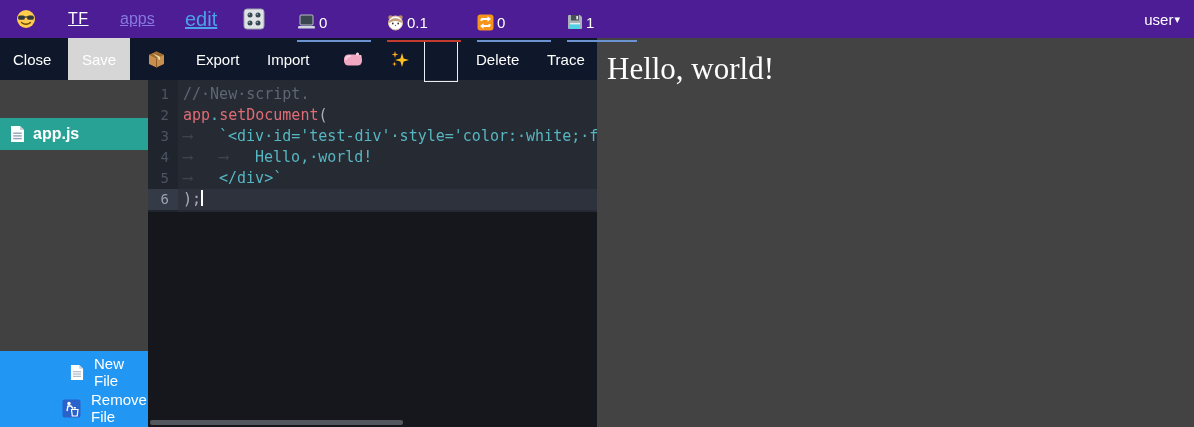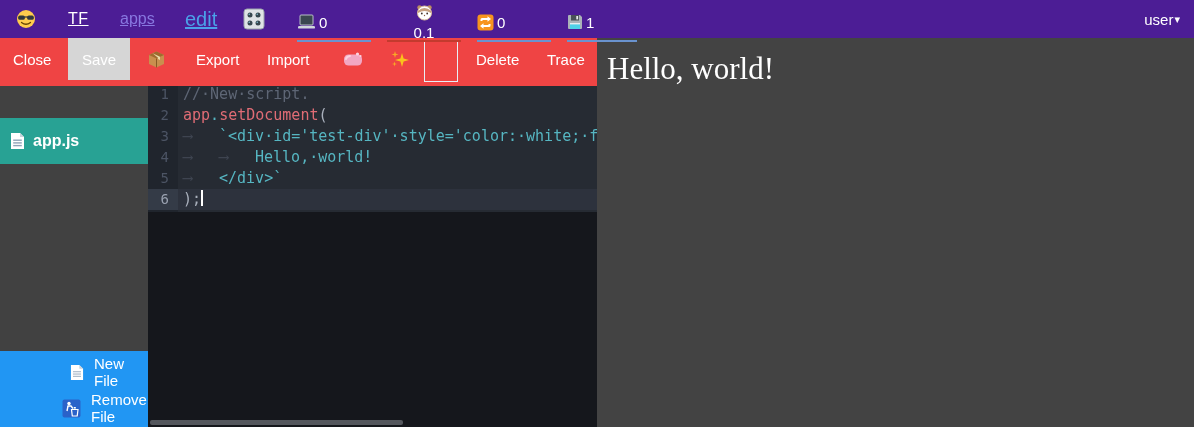--- a/index.html
+++ b/index.html
@@ -6,36 +6,36 @@
   html,body { width:1194px; height:427px; overflow:hidden; background:#000; }
   body { font-family:"Liberation Sans", sans-serif; position:relative; }
 
   
   .topbar { position:absolute; left:0; top:0; width:1194px; height:38px; background:#4c1d95; z-index:5; }
   .topbar .abs { position:absolute; top:0; height:38px; display:flex; align-items:center; }
   .brand { color:#fff; font-size:16px; text-decoration:underline; letter-spacing:.5px; }
   .link-apps { color:#8878e0; font-size:16px; text-decoration:underline; }
   .link-edit { color:#4ba0e8; font-size:20px; text-decoration:underline; }
   .stat { border-bottom:2px solid #6a93cf; height:28px; top:4px !important; display:flex; align-items:center; gap:3px; }
-  .stat.red { border-bottom-color:#c43a2e;flex-direction:column; }
+  .stat.red { border-bottom-color:#c43a2e; }
   .stat .val { color:#fff; font-size:15px; }
   .usermenu { color:#fff; font-size:15px; display:flex; align-items:center; gap:1px; }
   .usermenu .caret { font-size:11px; }
 
   
-  .toolbar { position:absolute; left:0; top:38px; width:597px; height:48px; background:#ef4444; z-index:4; }
+  .toolbar { position:absolute; left:0; top:38px; width:597px; height:42px; background:#0f172a; z-index:4; }
   .toolbar .titem { position:absolute; top:0; height:42px; display:flex; align-items:center; color:#fff; font-size:15px; cursor:default; }
   .btn-save { background:#d6d6d6; color:#141414; justify-content:center; }
   .empty-slot { border:1px solid #e8eef5; width:34px; height:38px; top:2px !important; }
 
   
   .sidebar { position:absolute; left:0; top:80px; width:148px; height:347px; background:#414141; }
   .files-header { position:absolute; left:0; top:0; width:148px; height:38px; background:#2196f3; color:#fff; font-size:15px; display:flex; align-items:center; justify-content:center; }
   .collapse { position:absolute; right:13px; top:0; height:38px; display:flex; align-items:center; color:#fff; font-size:15px; }
-  .file-item { position:absolute; left:0; top:38px; width:148px; height:46px; background:#28a294; color:#fff; display:flex; align-items:center; gap:8px; padding-left:10px; font-size:16px; font-weight:bold; }
+  .file-item { position:absolute; left:0; top:38px; width:148px; height:32px; background:#28a294; color:#fff; display:flex; align-items:center; gap:8px; padding-left:10px; font-size:16px; font-weight:bold; }
   .side-actions { position:absolute; left:0; bottom:0; width:148px; height:76px; background:#2196f3; padding-top:8px;padding-left:40px; }
   .action-row { height:26px; display:flex; align-items:center; gap:10px; padding-left:30px; color:#fff; font-size:15px; margin-bottom:10px; }
   .action-row.remove { padding-left:22px; }
 
   
   .editor { position:absolute; left:148px; top:80px; width:449px; height:347px; background:#15171c; overflow:hidden; }
   .cm { position:relative; width:100%; padding:4px 0 2px 0; background:#262b33; font-family:"DejaVu Sans Mono", monospace; font-size:15px; }
   .cm::before { content:""; position:absolute; left:0; top:0; bottom:0; width:30px; background:#20252d; }
   .line { position:relative; display:flex; height:21px; line-height:21px; white-space:pre; }
   .gut { width:30px; flex:none; text-align:right; padding-right:9px; color:#4c5464; font-size:14px; z-index:1; }

